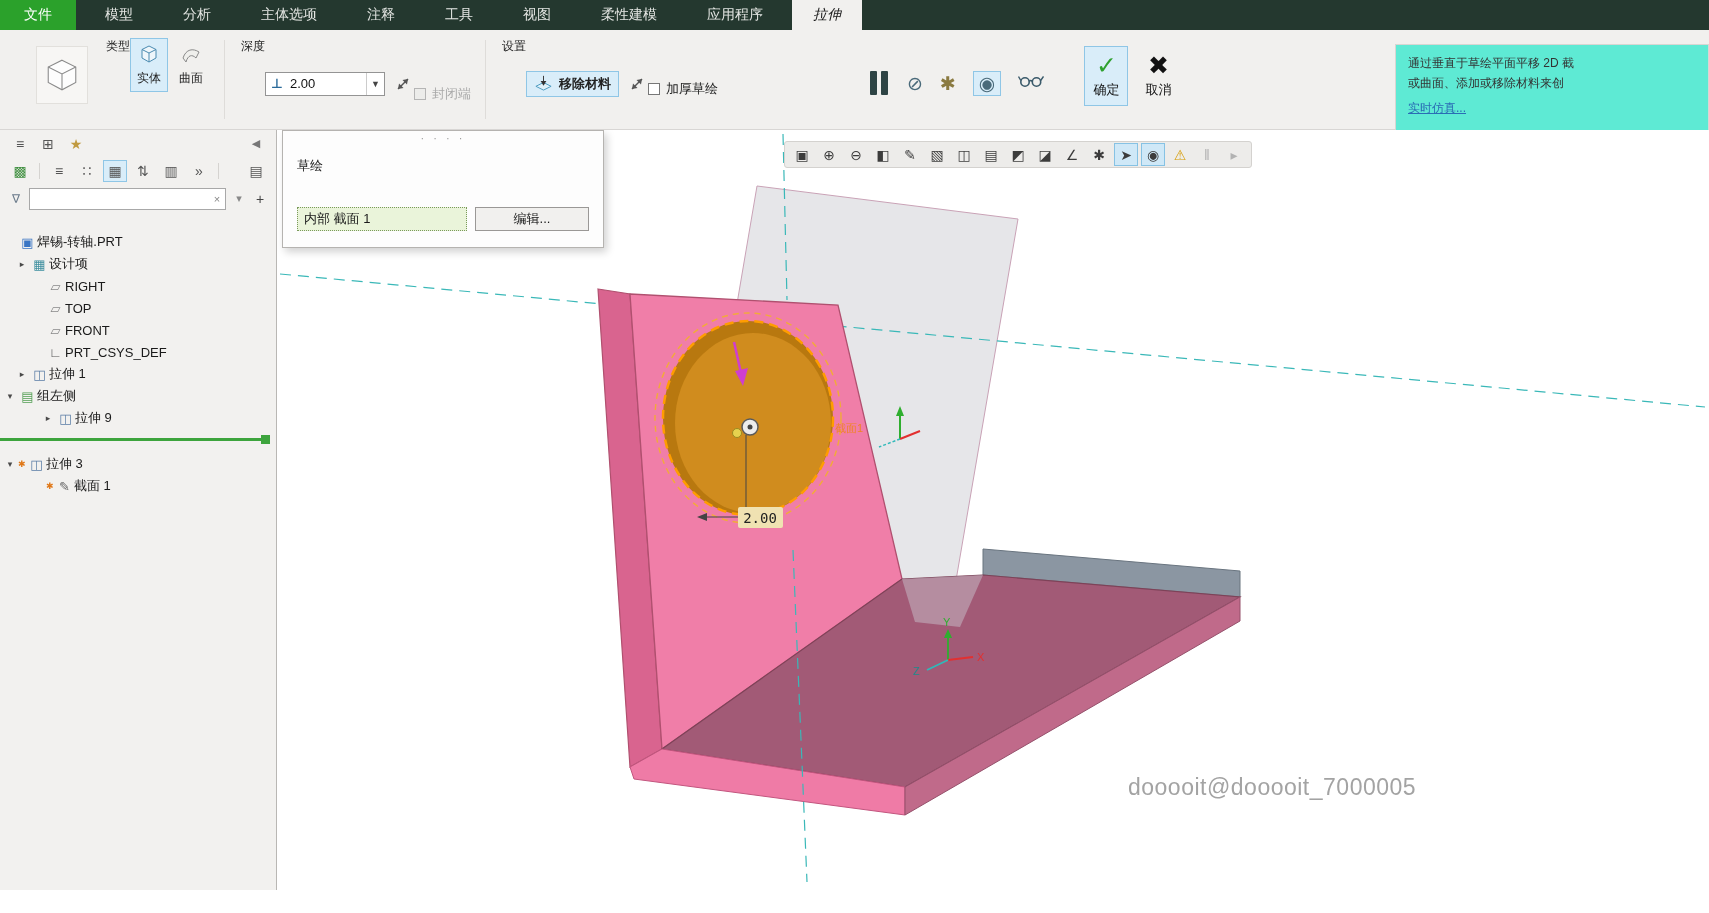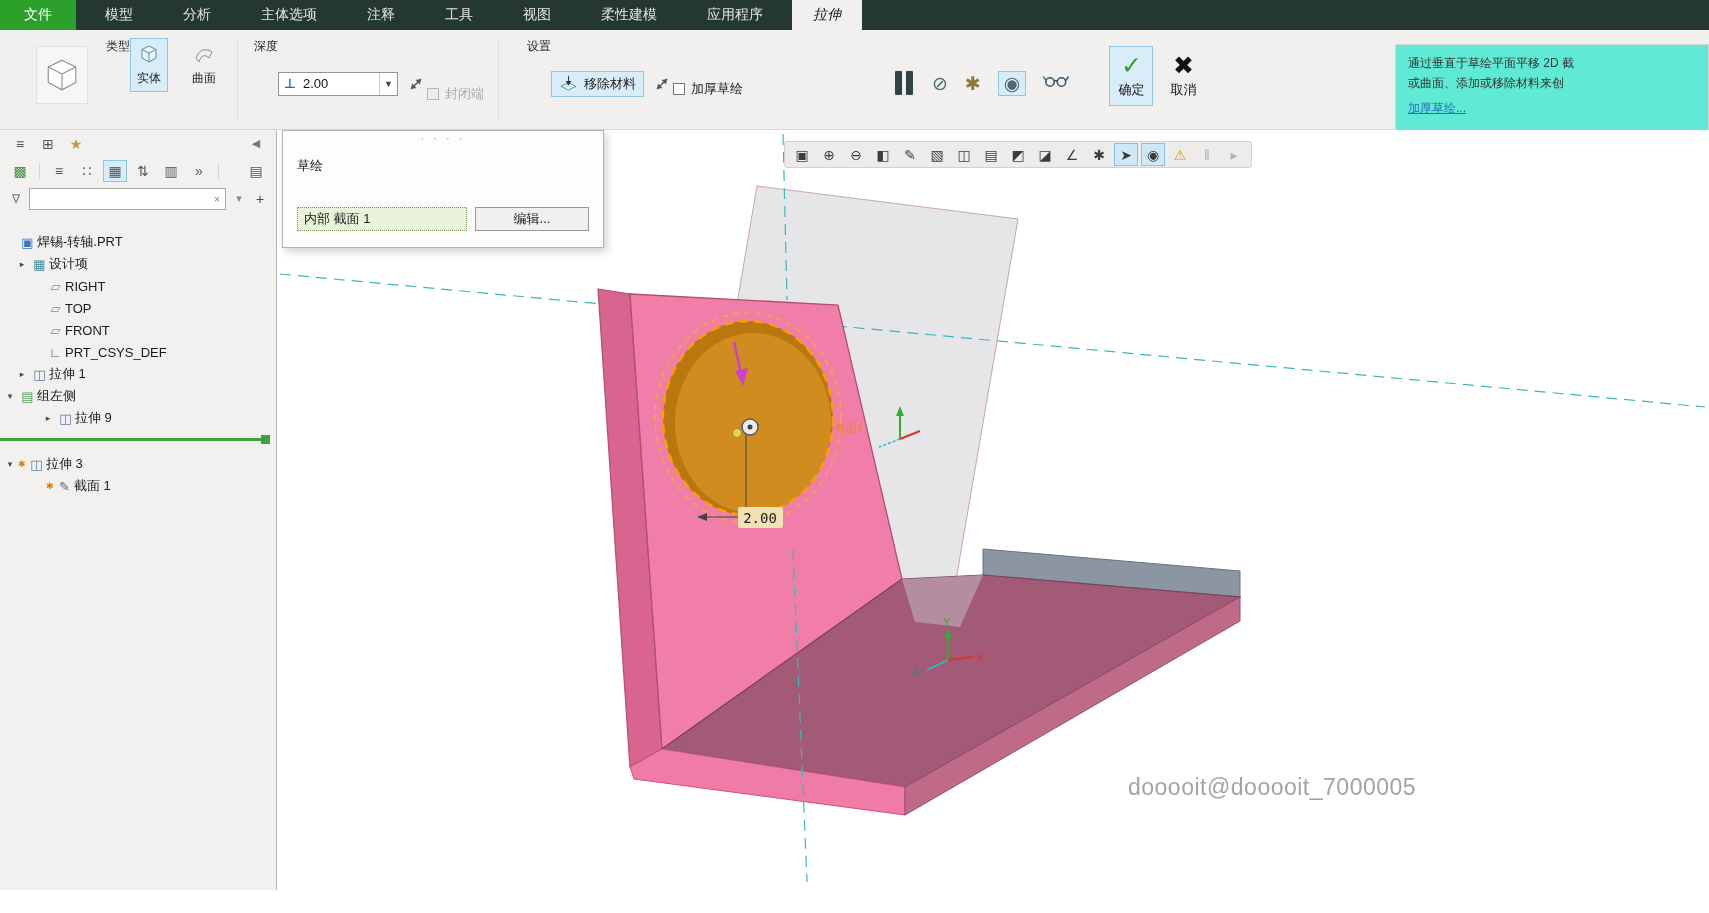--- a/index.html
+++ b/index.html
@@ -10,33 +10,33 @@
   .menubar{height:30px;background:#24382f;display:flex;align-items:stretch;font-size:14px;color:#e4e6e3;gap:8px;}
   .m-item{padding:0 21px;display:flex;align-items:center;white-space:nowrap;}
   .m-file{background:#2ba12b;color:#fff;padding:8px 24px;}
   .m-active{background:#f1f0ee;color:#1a1a1a;font-style:italic;}
 
   
   .ribbon{height:100px;background:#f1f0ee;position:relative;display:flex;border-bottom:1px solid #d8d6d4;}
   .big-tool{margin:16px 8px 0 36px;width:52px;height:58px;display:flex;align-items:center;justify-content:center;background:#f7f6f4;border:1px solid #e2e0dc;}
   .rgroup{display:flex;flex-direction:row;padding-top:8px;}
   .glabel{font-size:12px;color:#222;margin-bottom:5px;}
-  .type-btns{display:flex;gap:17px;}
+  .type-btns{display:flex;gap:4px;}
   .tall-btn{width:38px;height:54px;display:flex;flex-direction:column;align-items:center;justify-content:center;gap:3px;font-size:12px;color:#222;border:1px solid transparent;}
   .tall-btn.sel{background:#d9edf9;border-color:#8fc6e6;}
   .depth-row,.rm-row{display:flex;align-items:center;gap:7px;}
   .combo{display:flex;align-items:center;height:24px;background:#fff;border:1px solid #949494;width:120px;}
   .dicon{width:22px;text-align:center;color:#2a6a9a;font-size:13px;font-weight:bold;}
   .dval{flex:1;font-size:13px;color:#111;padding-left:2px;}
   .darr{width:18px;align-self:stretch;display:flex;align-items:center;justify-content:center;color:#444;font-size:9px;border-left:1px solid #ccc;}
   .ric{width:22px;height:22px;display:flex;align-items:center;justify-content:center;}
   .closed-end{display:flex;align-items:center;gap:6px;margin-top:21px;color:#a9a9a9;font-size:13px;}
   .cbox{width:12px;height:12px;border:1px solid #777;background:#fff;display:inline-block;}
   .cbox.dis{border-color:#b5b5b5;background:#ececea;}
-  .rm-btn{display:flex;align-items:center;gap:6px;height:26px;padding:0 7px;font-size:13px;background:#d9edf9;border:1px solid #8fc6e6;color:#222;}
+  .rm-btn{display:flex;align-items:center;gap:6px;height:26px;padding:0 7px;font-size:13px;background:#d9edf9;border:1px solid #8fc6e6;color:#222;font-weight:bold;}
   .thicken{display:flex;align-items:center;gap:6px;margin-top:10px;font-size:13px;color:#222;}
   .vsep{width:1px;background:#dedcd9;margin:10px 0 10px 14px;}
   .playback{display:flex;align-items:center;gap:17px;margin:36px 0 0 150px;height:34px;}
   .pause{display:flex;gap:4px;padding:0 2px;}
   .pause .bar{width:7px;height:24px;background:#2e4444;border-radius:1px;}
   .picon{font-size:19px;color:#4a6a7a;line-height:1;}
   .picon.dim{color:#8a7a40;}
   .picon.sel{background:#d9edf9;border:1px solid #8fc6e6;padding:2px 5px;}
   .confirm{display:flex;gap:8px;margin:16px 0 0 40px;}
   .cbtn{width:44px;height:60px;display:flex;flex-direction:column;align-items:center;justify-content:center;gap:3px;font-size:13px;color:#111;}
@@ -164,21 +164,21 @@
         </span>
       </div>
       <div class="closed-end">
         <span class="cbox dis"></span>
         <span>封闭端</span>
       </div>
     </div>
 
     <div class="vsep"></div>
 
-    <div class="rgroup" style="margin-left:28px">
+    <div class="rgroup" style="margin-left:16px">
       <div class="glabel">设置</div>
       <div class="rm-row">
         <div class="rm-btn">
           <span>
             <svg width="19" height="19" viewBox="0 0 20 20">
                 <path d="M2 14 L10 10 L18 14 L10 18 Z" fill="#dff0f8" stroke="#4a9ac0"></path>
                 <line x1="10" y1="3" x2="10" y2="11" stroke="#333"></line>
                 <path d="M7 8.5 L10 13.5 L13 8.5 Z" fill="#333"></path>
               </svg>
           </span>
@@ -223,21 +223,21 @@
       </div>
       <div class="cbtn cancel">
         <span class="mark">✖</span>
         <span>取消</span>
       </div>
     </div>
 
     <div class="help-panel">
       <div>通过垂直于草绘平面平移 2D 截</div>
       <div>或曲面、添加或移除材料来创</div>
-      <a class="help-link">加厚草绘...</a>
+      <a class="help-link">实时仿真...</a>
     </div>
   </div>
 
 
   <div class="content">
 
     <div class="sidebar">
       <div class="sb-row">
         <span class="sb-icon">≡</span>
         <span class="sb-icon">⊞</span>

